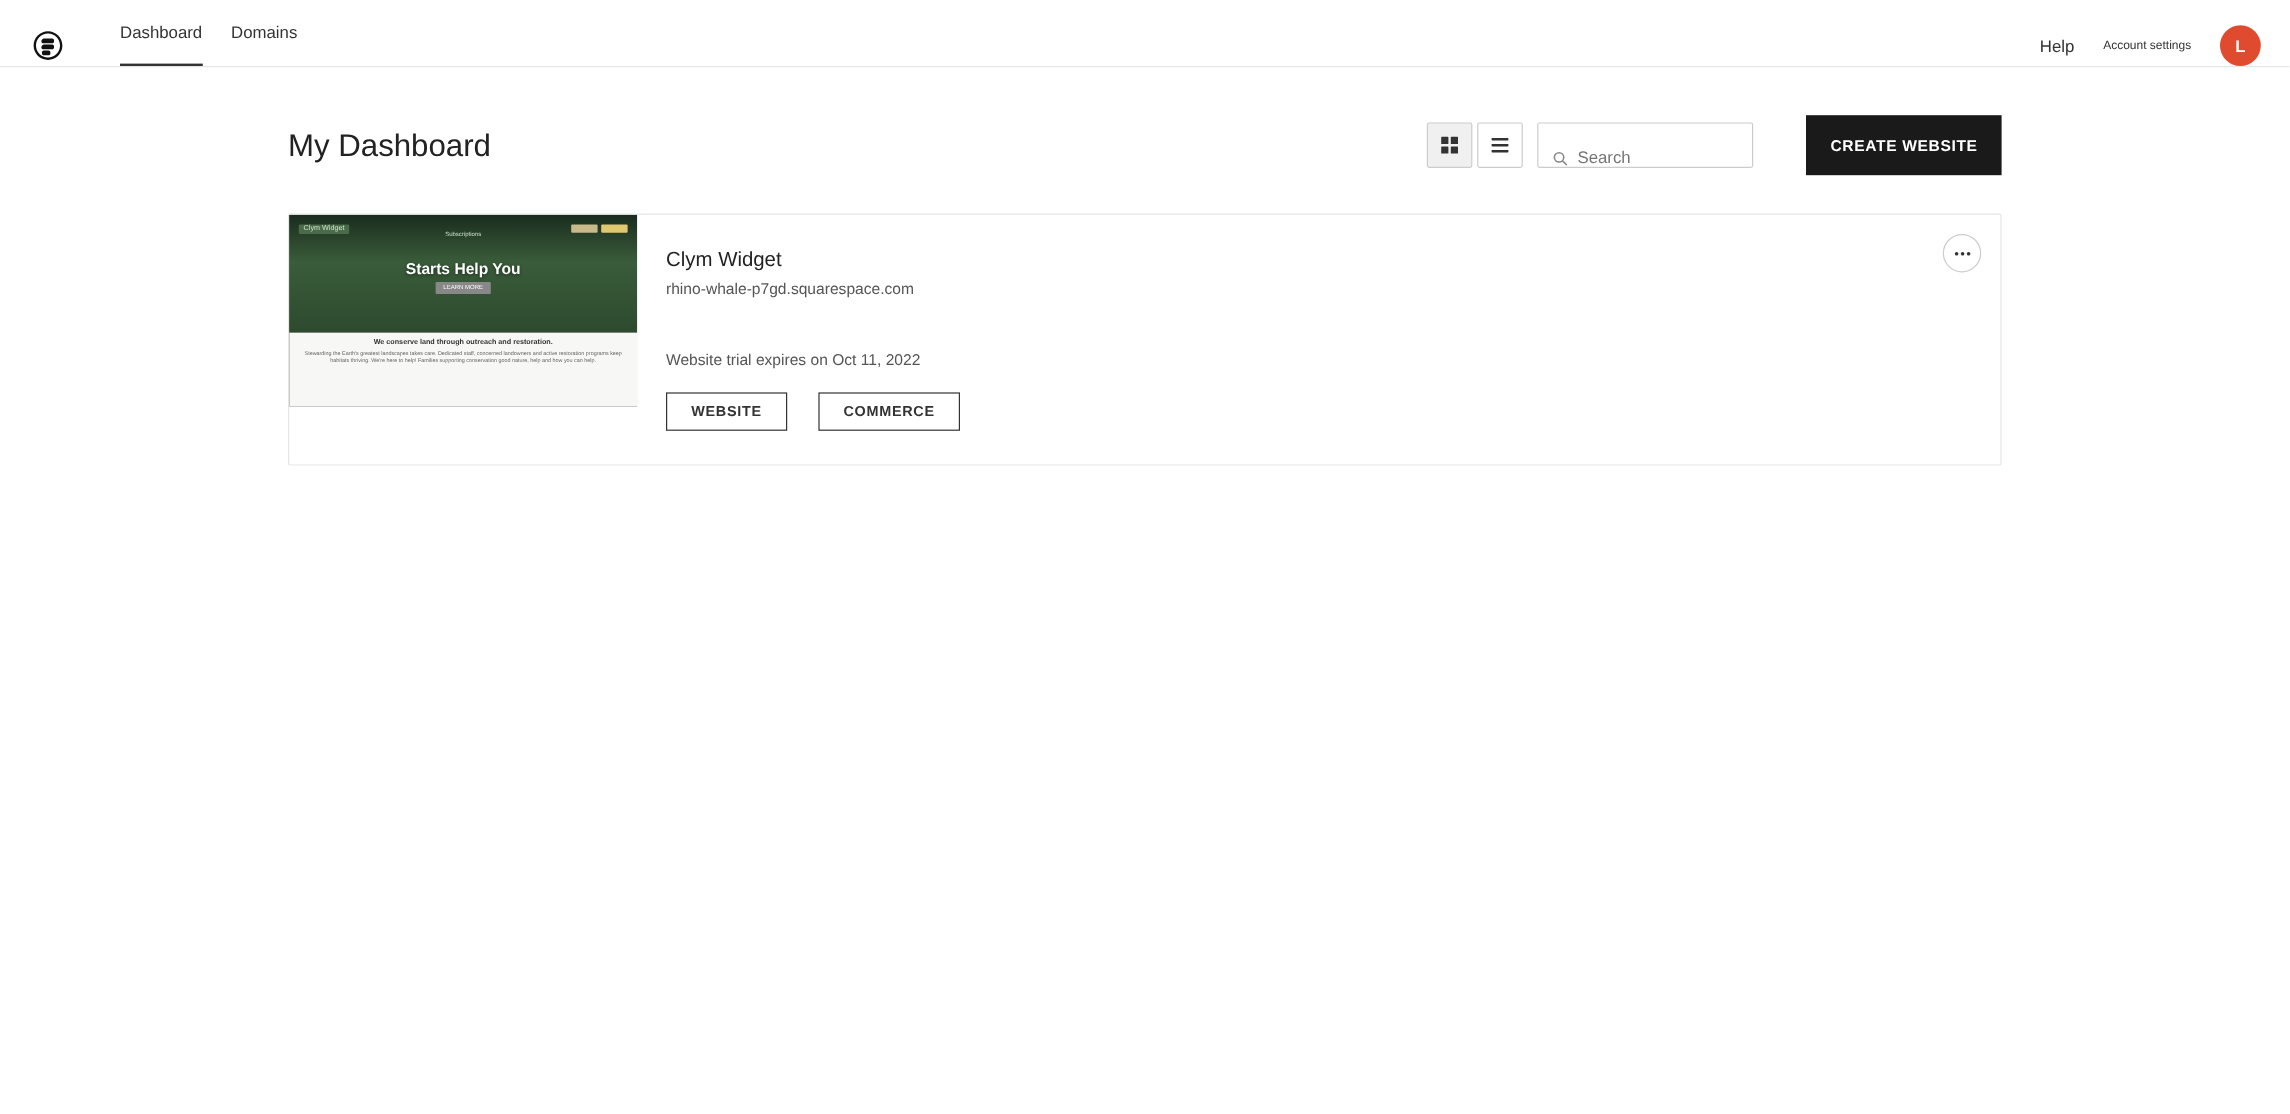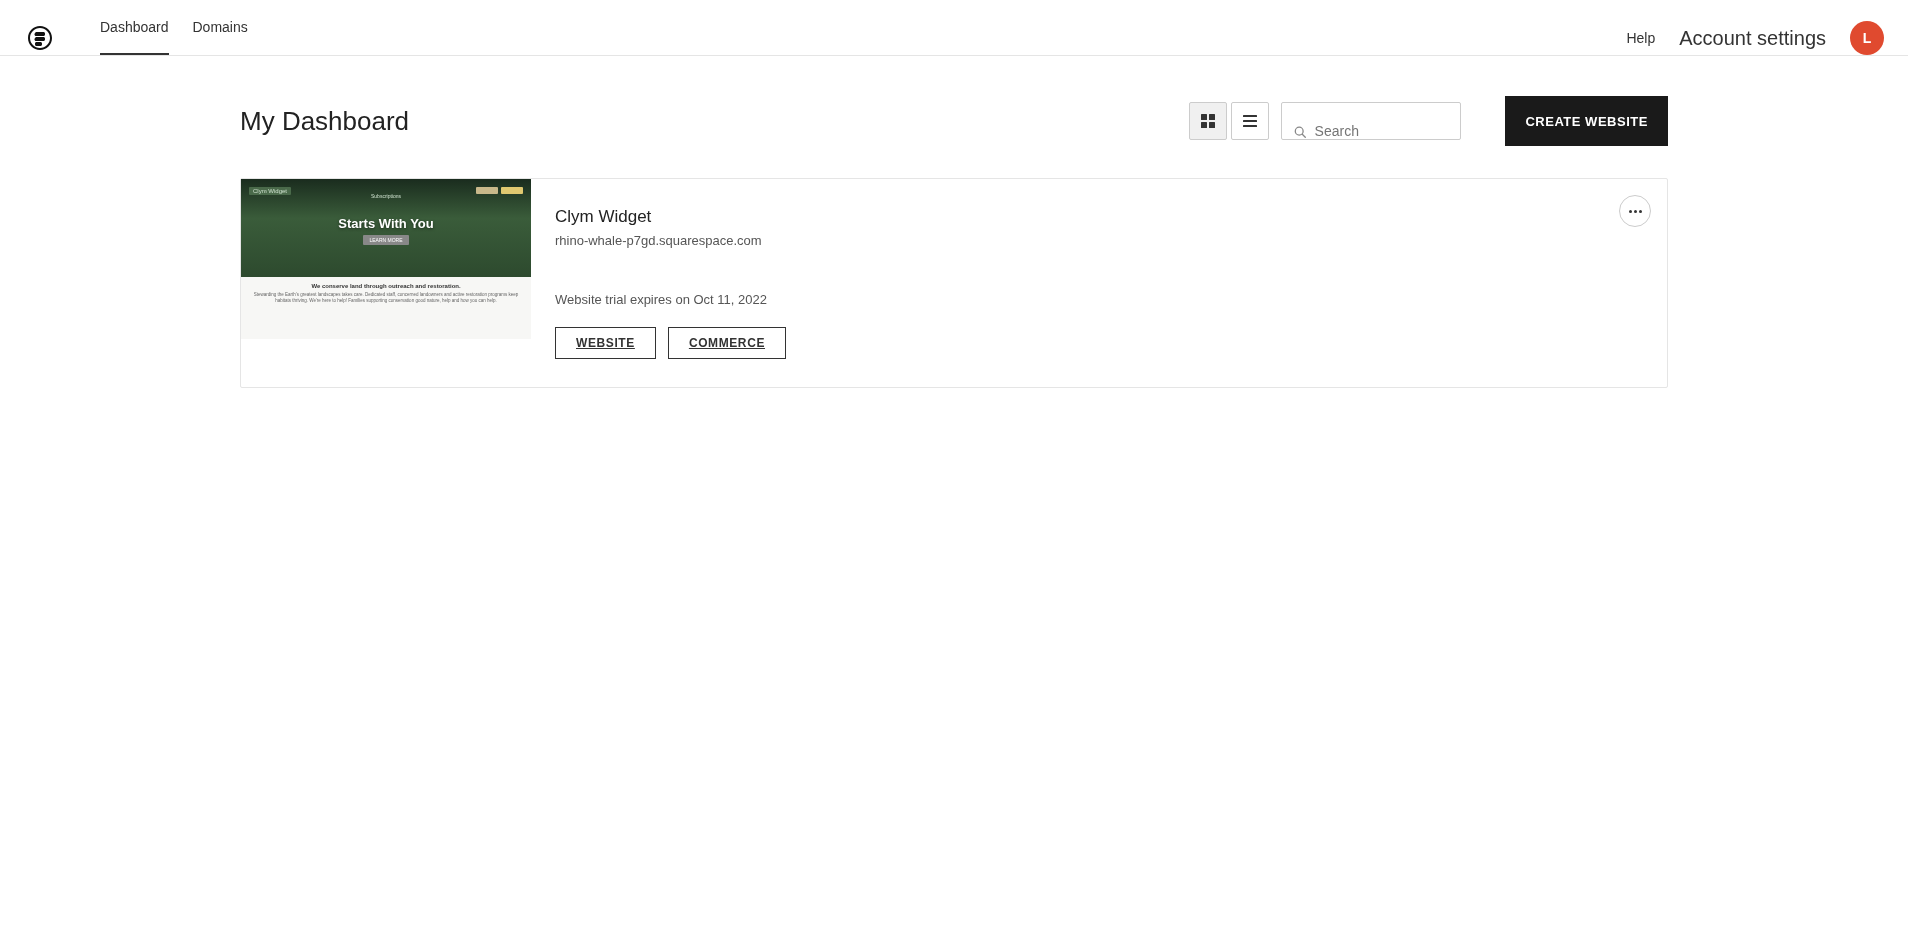--- a/index.html
+++ b/index.html
@@ -50,21 +50,21 @@
       gap: 24px;
       margin-left: auto;
     }
     .topnav-help {
       font-size: 14px;
       color: #333;
       cursor: pointer;
       text-decoration: none;
     }
     .topnav-account {
-      font-size: 20px;
+      font-size: 10px;
       color: #333;
       cursor: pointer;
     }
     .topnav-avatar {
       width: 34px;
       height: 34px;
       border-radius: 50%;
       background: #e04a2f;
       color: #fff;
       display: flex;
@@ -270,22 +270,21 @@
       margin-bottom: 4px;
     }
     .site-trial {
       font-size: 13px;
       color: #555;
       margin-bottom: 20px;
       margin-top: 44px;
     }
     .site-buttons {
       display: flex;
-      gap: 12px;
-      text-decoration: underline;
+      gap: 26px;
     }
     .site-action-btn {
       border: 1px solid #333;
       background: #fff;
       color: #333;
       font-size: 12px;
       font-weight: 600;
       letter-spacing: 0.05em;
       padding: 8px 20px;
       cursor: pointer;
@@ -378,21 +377,21 @@
 
       <div class="site-thumbnail">
         <div class="site-thumbnail-inner">
           <div class="thumbnail-hero">
             <span class="thumbnail-label">Clym Widget</span>
             <div class="thumbnail-btns">
               <div class="thumbnail-btn-sm"></div>
               <div class="thumbnail-btn-sm" style="background:#e0c870;"></div>
             </div>
             <span class="thumbnail-subtitle">Subscriptions</span>
-            <span class="thumbnail-headline">Starts With You</span>
+            <span class="thumbnail-headline">Starts Help You</span>
             <div class="thumbnail-cta">LEARN MORE</div>
           </div>
           <div class="thumbnail-bottom">
             <div class="thumbnail-bottom-title">We conserve land through outreach and restoration.</div>
             <div class="thumbnail-bottom-text">Stewarding the Earth's greatest landscapes takes care. Dedicated staff, concerned landowners and active restoration programs keep habitats thriving. We're here to help! Families supporting conservation good nature, help and how you can help.</div>
           </div>
         </div>
       </div>
 
       <div class="site-info">

